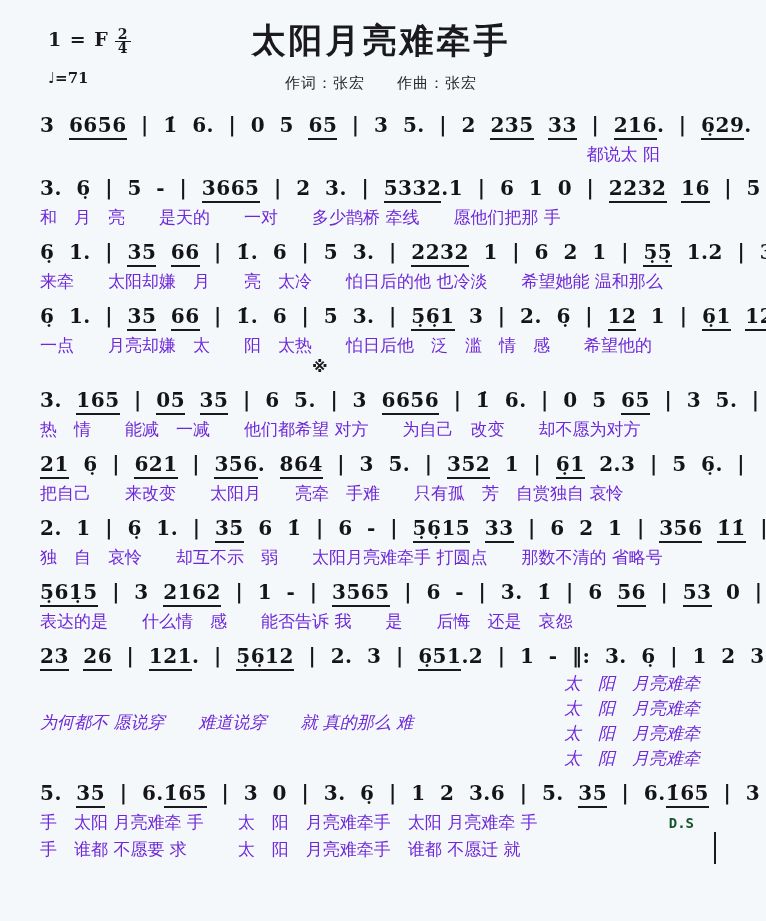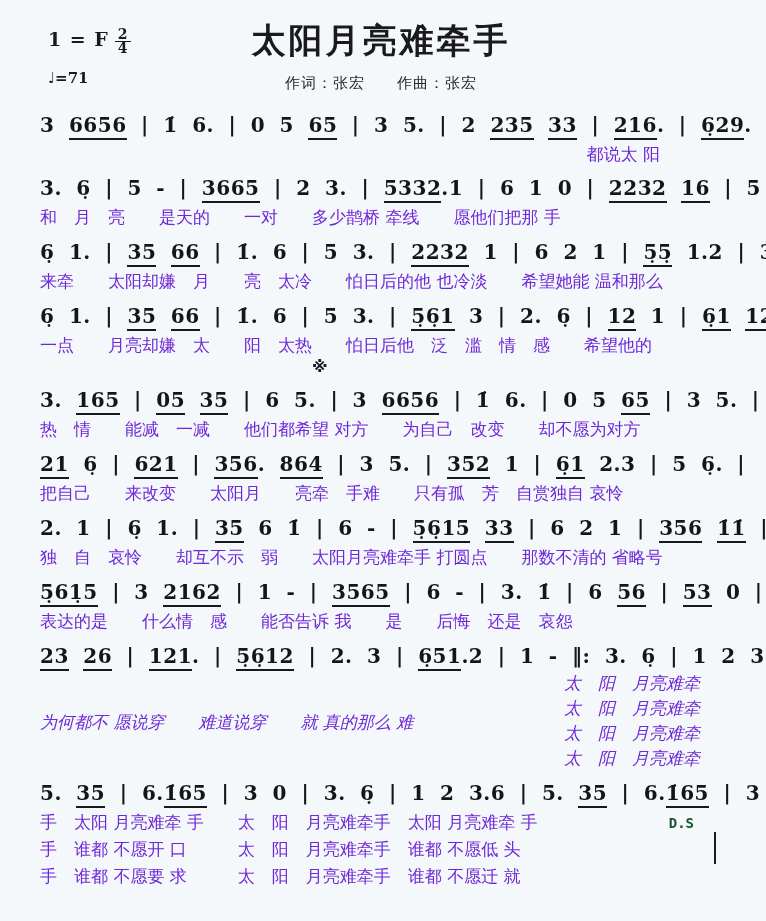--- a/index.html
+++ b/index.html
@@ -115,21 +115,18 @@
     </div>
   </div>
 
   <div class="system coda">
     <div class="notes">5. <span class="beam">35</span> | 6.<span class="beam">1̇65</span> | 3 0 | 3. 6̣ | 1 2 3.6 | 5. <span class="beam">35</span> | 6.<span class="beam">1̇65</span> | 3 0 :‖</div>
     <div class="row">
       <div class="lyrics">手　太阳 月亮难牵 手　　太　阳　月亮难牵手　太阳 月亮难牵 手</div>
       <span class="ds">D.S</span>
     </div>
     <div class="row">
-      <div class="lyrics">手　谁都 不愿开 口　　　太　阳　月亮难牵手　谁都 不愿低 头</div>
-    </div>
-    <div class="row">
       <div class="lyrics">手　谁都 不愿要 求　　　太　阳　月亮难牵手　谁都 不愿迁 就</div>
     </div>
   </div>
 
   <div class="stray-bar"></div>
 </div>
 
 </body></html>

